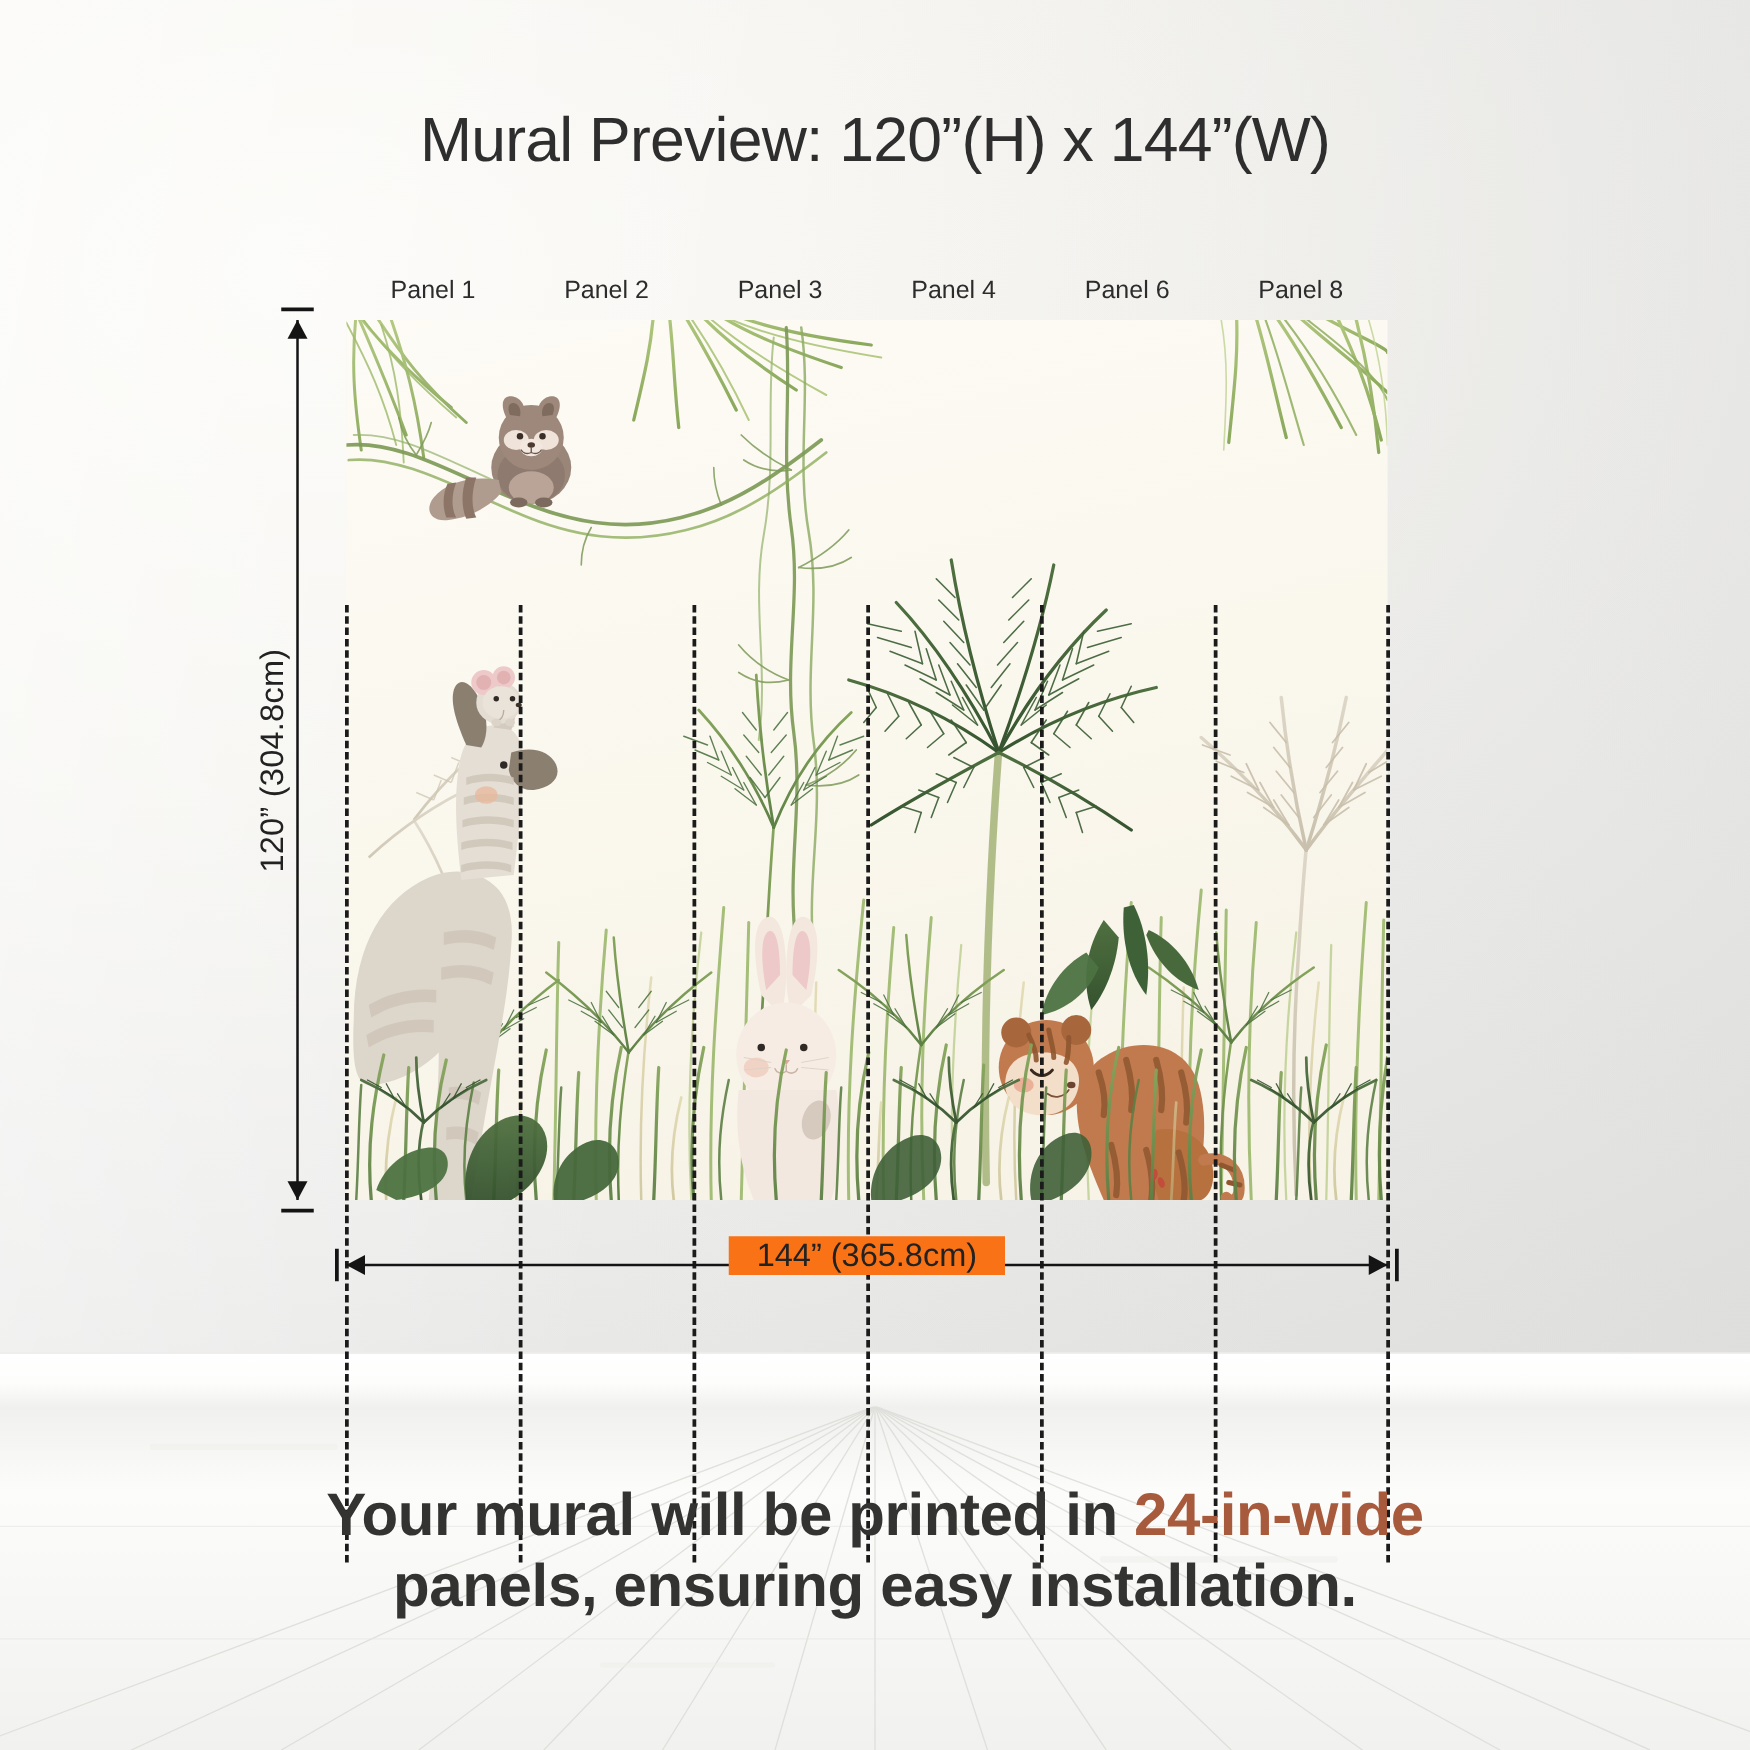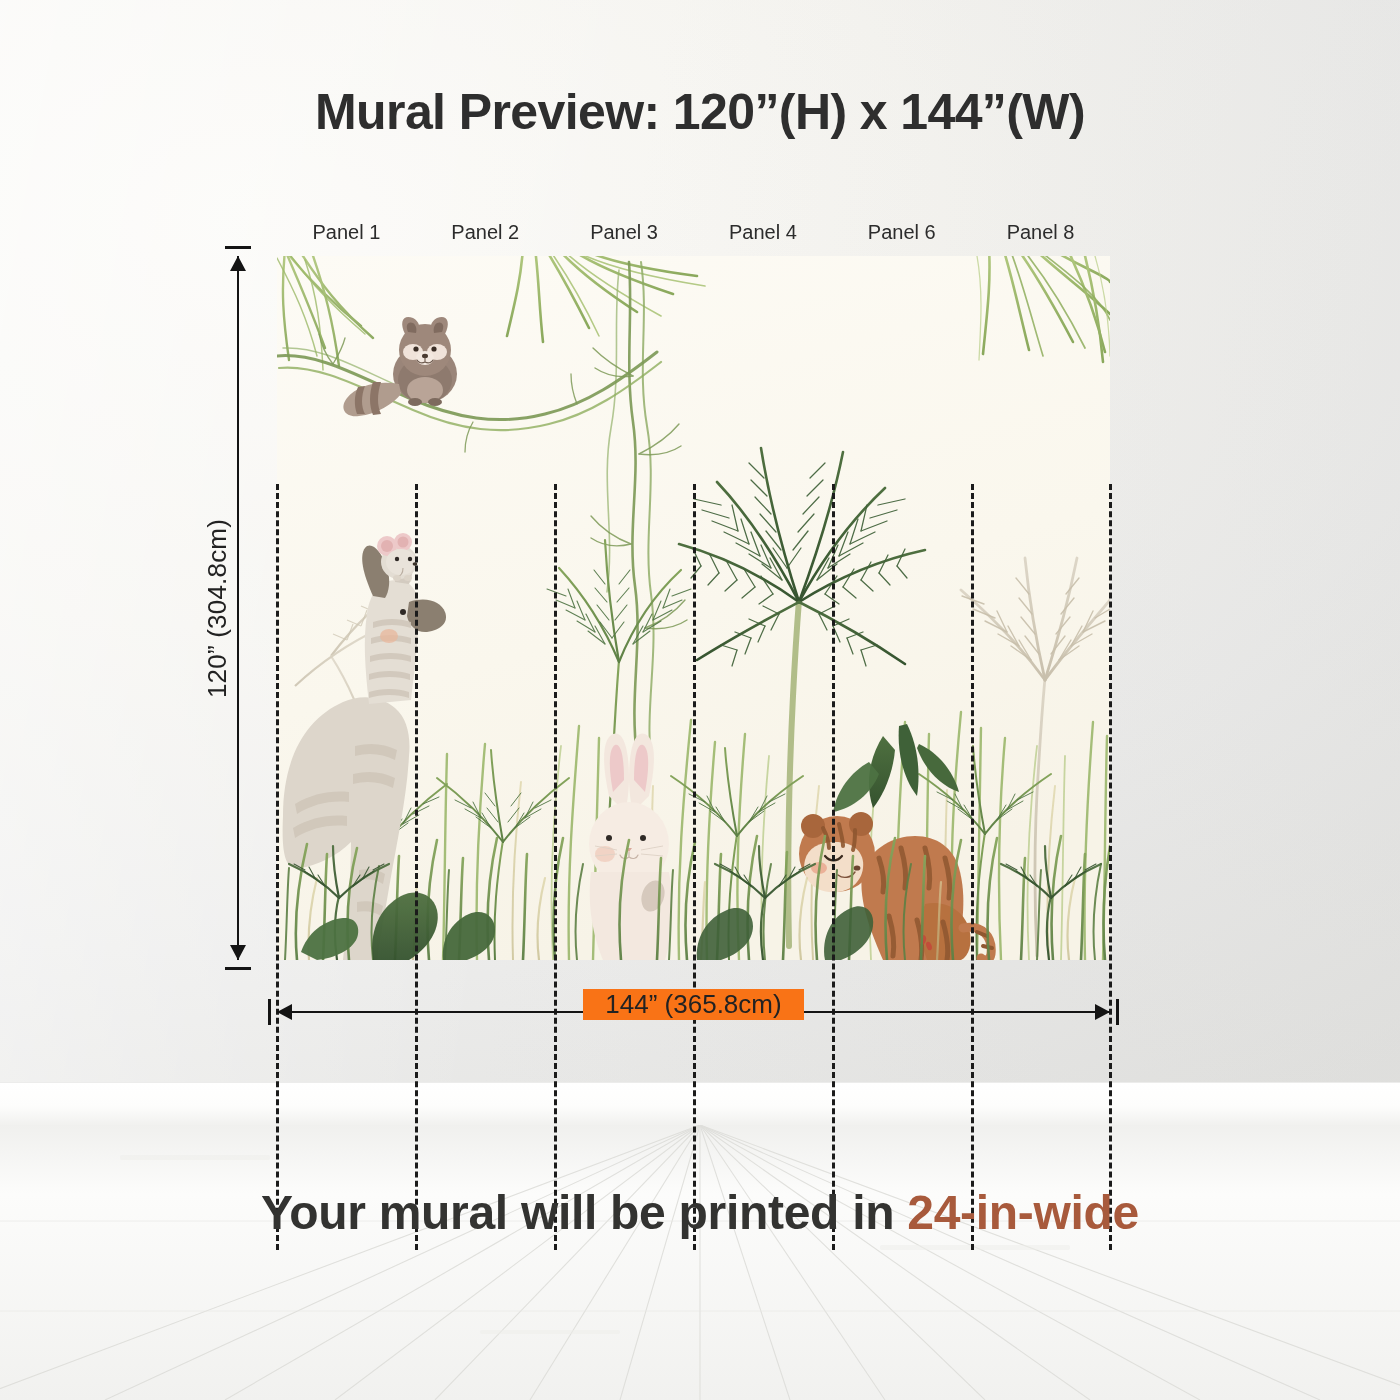--- a/index.html
+++ b/index.html
@@ -31,21 +31,21 @@
     position:absolute; left:0; top:1125px; width:1400px; height:275px;
     background:linear-gradient(#f3f3f1 0%, #fbfbfa 22%, #f7f7f5 70%, #f2f2f0 100%);
     overflow:hidden;
   }
   #floor svg { position:absolute; left:0; top:0; }
 
   
   #title {
     position:absolute; left:0; top:83px; width:1400px;
     text-align:center;
-    font-size:50px; font-weight:bold; letter-spacing:-.6px;
+    font-size:50px; font-weight:normal; letter-spacing:-.6px;
     color:#2e2e2e;
     white-space:nowrap;
   }
 
   
   #panel-labels {
     position:absolute; left:277px; top:217px; width:833px; height:34px;
     display:flex;
   }
   #panel-labels .plabel {
@@ -917,13 +917,14 @@
   <div class="hcap right"></div>
   <div class="harrowhead l"></div>
   <div class="harrowhead r"></div>
 </div>
 <div id="h-label">
   <span>144” (365.8cm)</span>
 </div>
 
 <div id="caption">
   <span>Your mural will be printed in </span><span class="accent">24-in-wide</span>
+  <span class="line2">panels, ensuring easy installation.</span>
 </div>
 
 </body></html>

